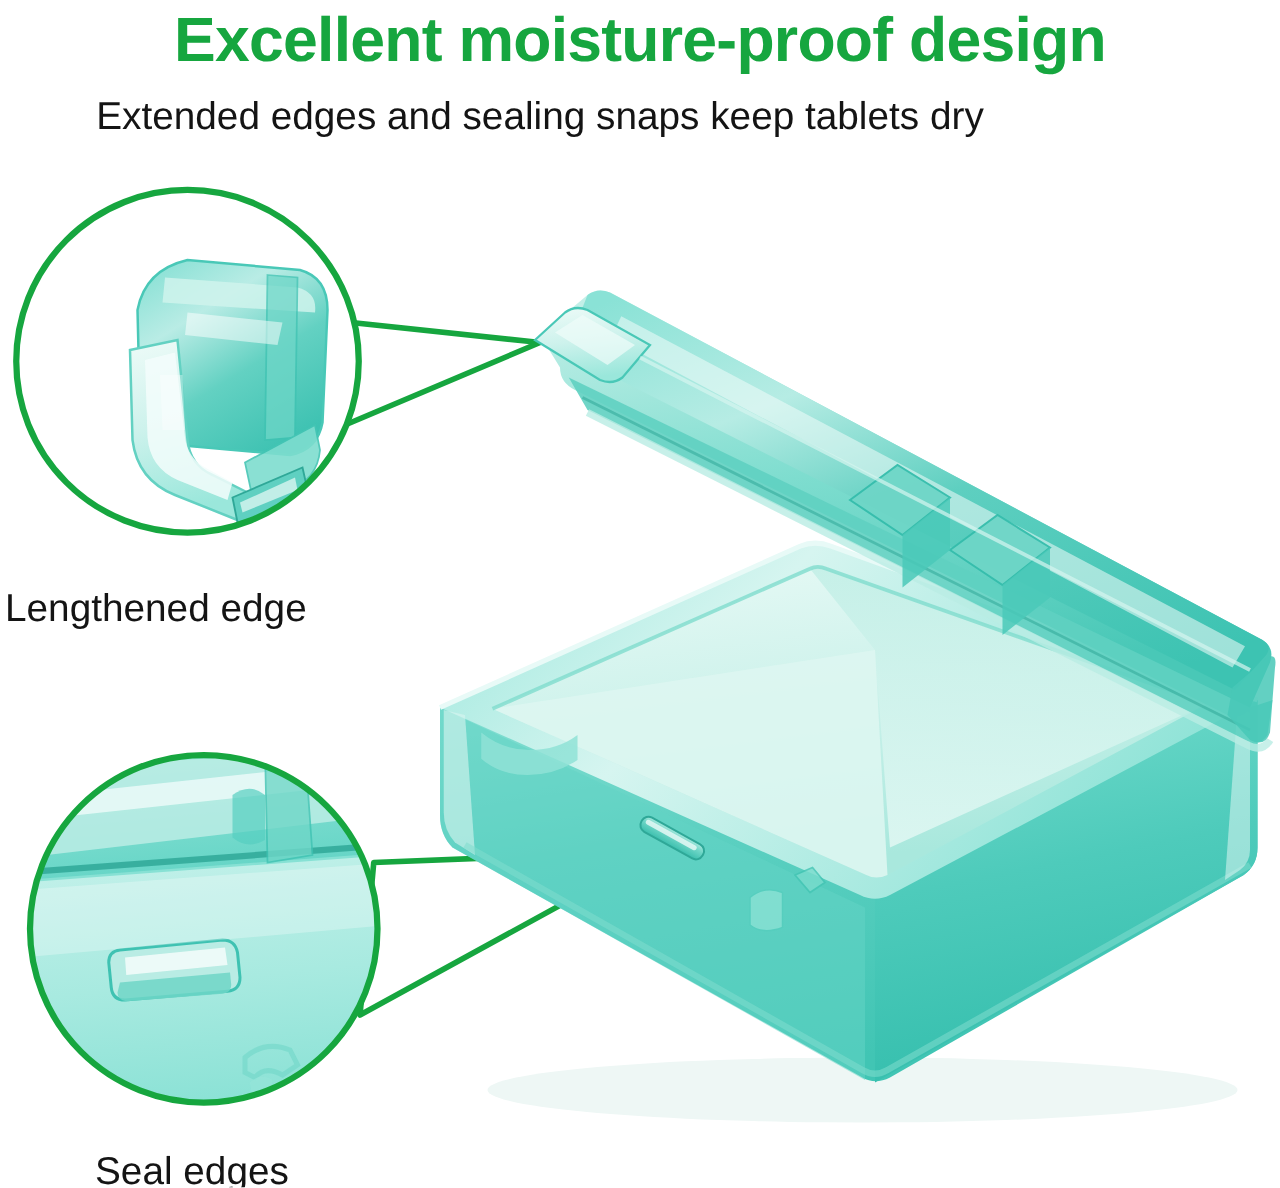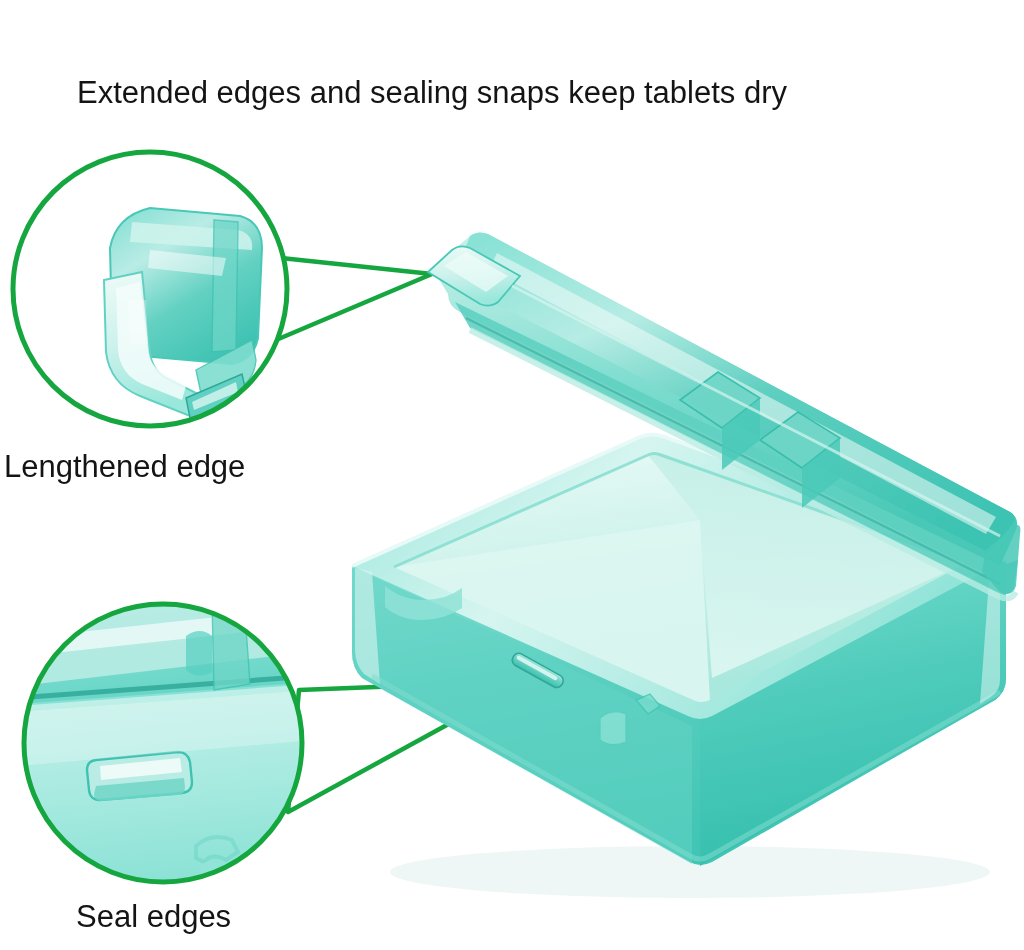--- a/index.html
+++ b/index.html
@@ -47,38 +47,40 @@
   }
 
   
   .callout-label {
     position: absolute;
     font-size: 31px;
     font-weight: normal;
     color: #141414;
     line-height: 38px;
     white-space: nowrap;
+    margin-top: 20px;
   }
   #label-lengthened-edge { left: 4px;  top: 448px; }
   #label-seal-snap       { left: 76px; top: 898px; }
 
   
   #art {
     position: absolute;
     left: 0;
     top: 0;
     width: 1024px;
     height: 950px;
   }
 </style>
 </head>
 <body>
 
 <div id="stage">
 
+  <div id="title">Excellent moisture-proof design</div>
 
   <div id="subtitle">Extended edges and sealing snaps keep tablets dry</div>
 
   <svg id="art" viewBox="0 0 1024 950">
     <defs>
 
       <linearGradient id="gBodyFrontL" x1="0" y1="0" x2="0.35" y2="1">
         <stop offset="0" stop-color="#8ee3d7"></stop>
         <stop offset="0.45" stop-color="#5cd0c1"></stop>
         <stop offset="1" stop-color="#41c5b4"></stop>

